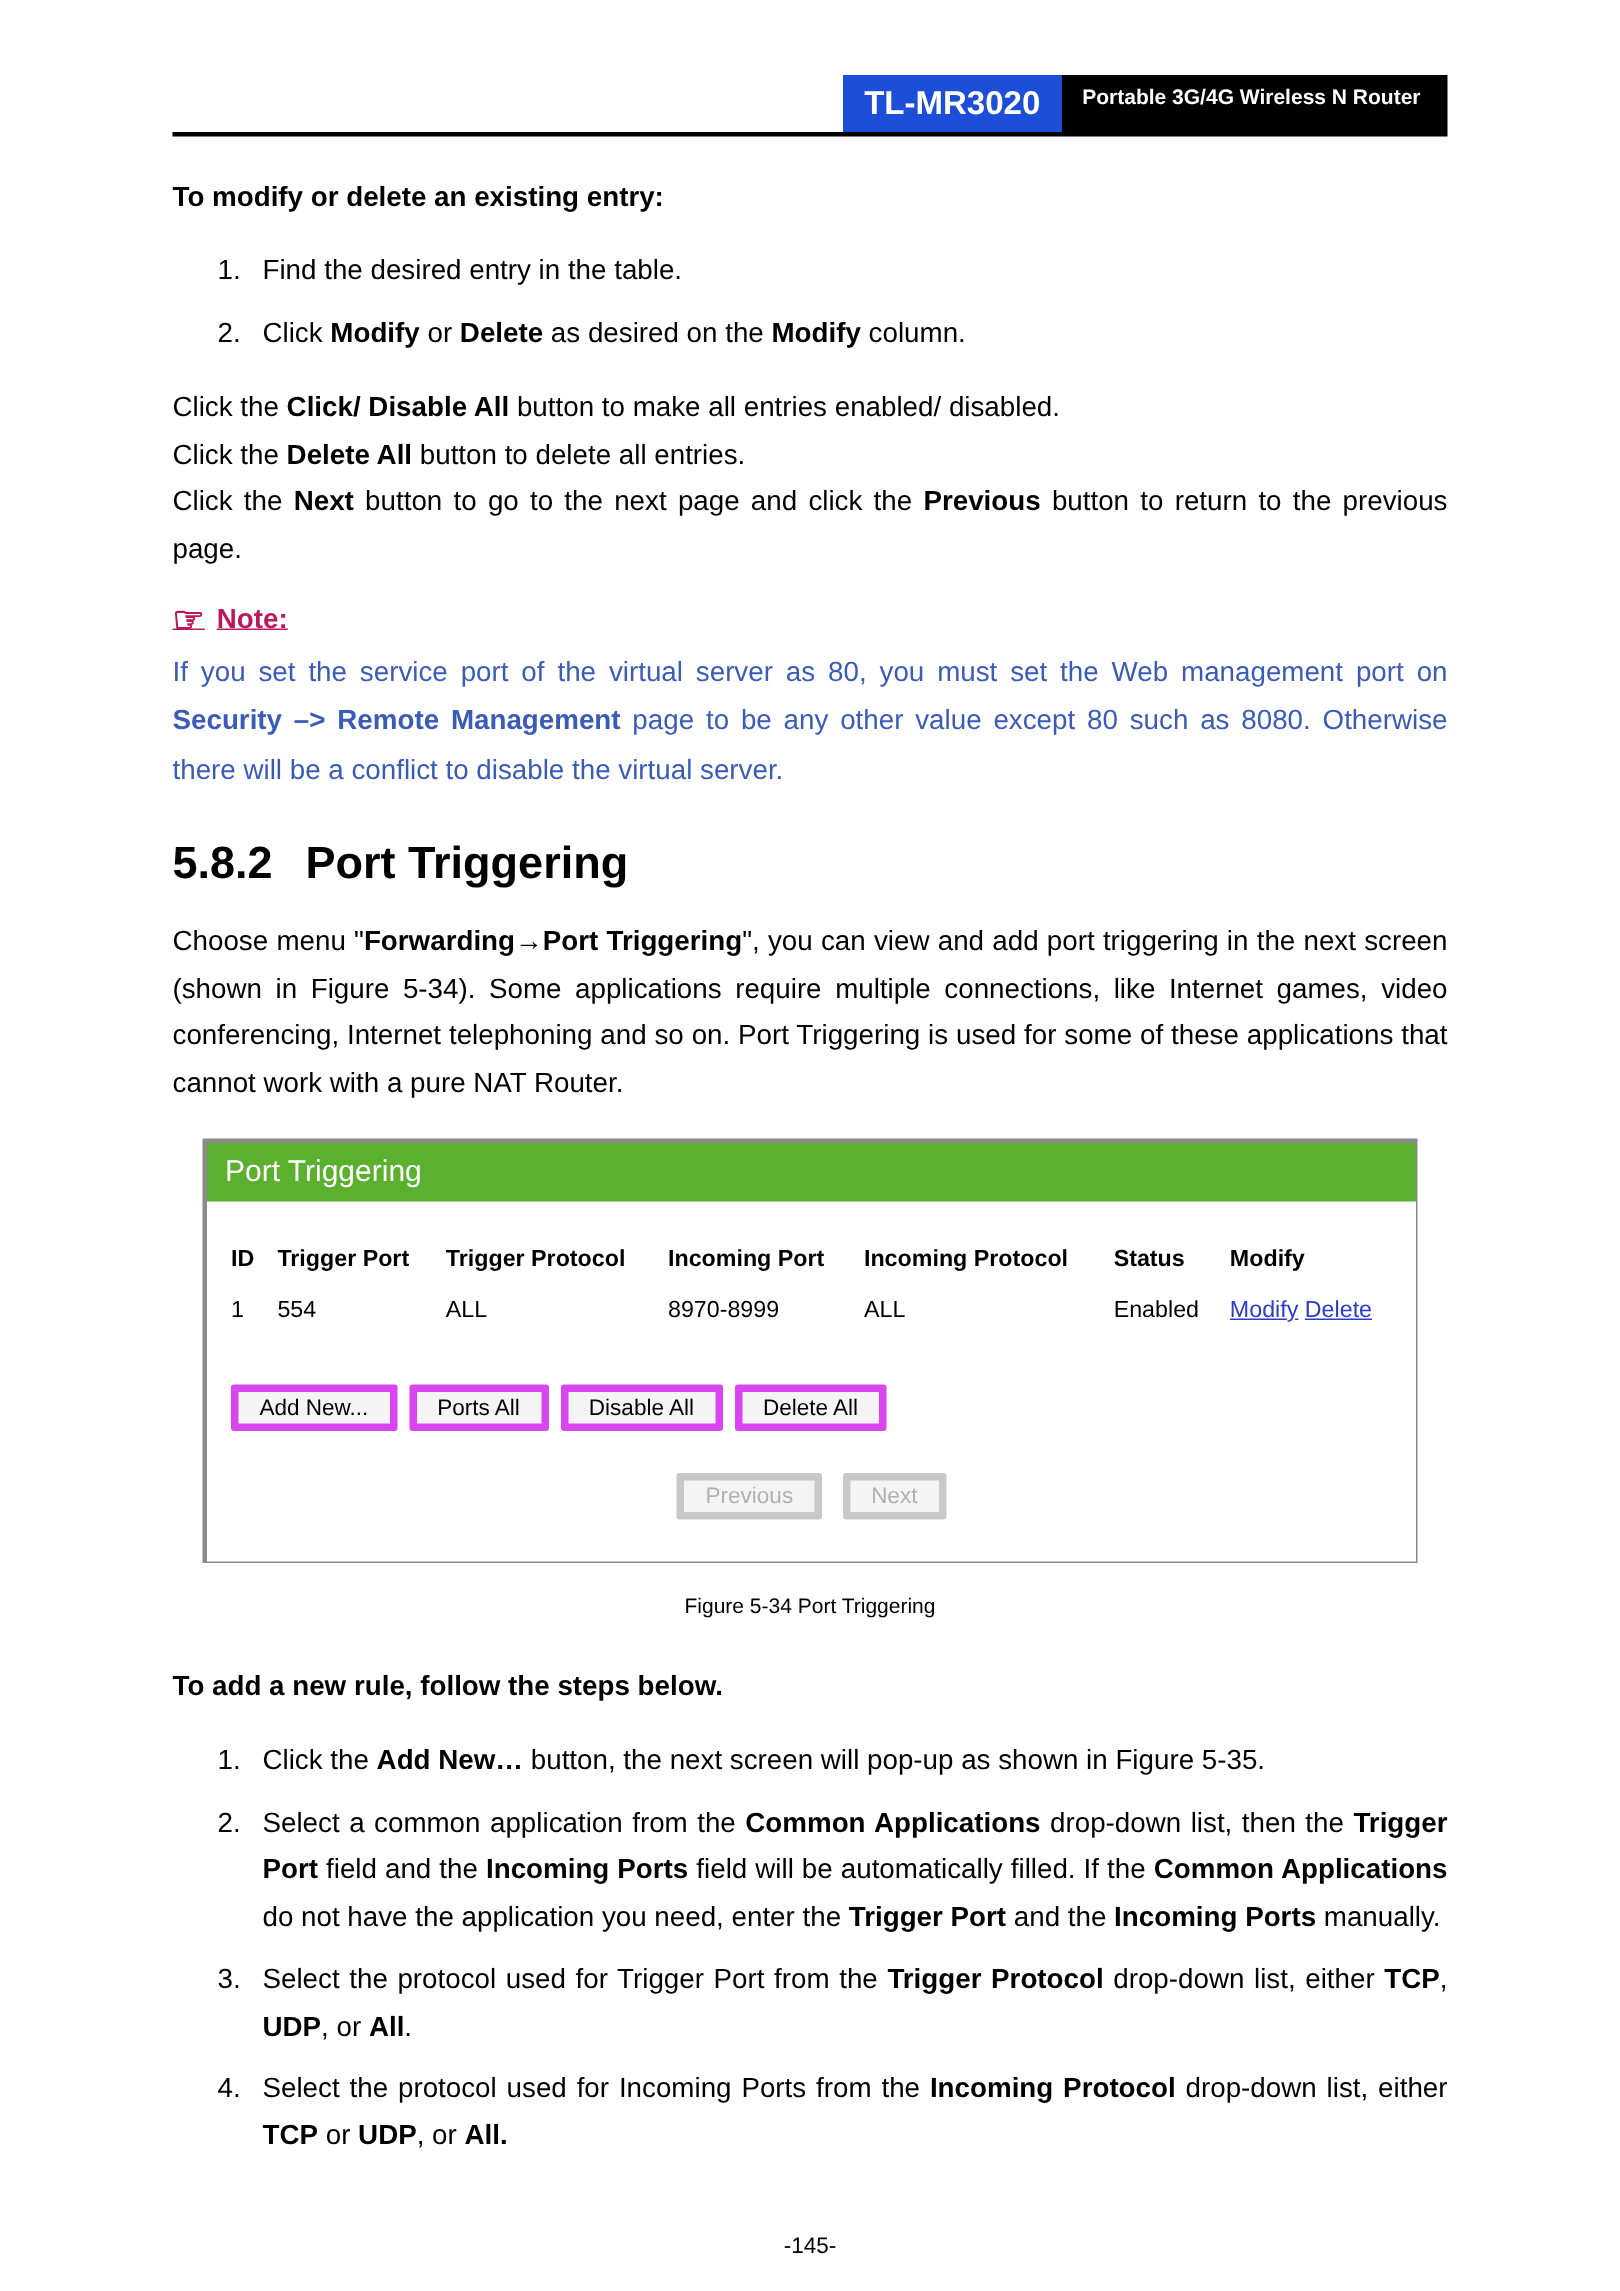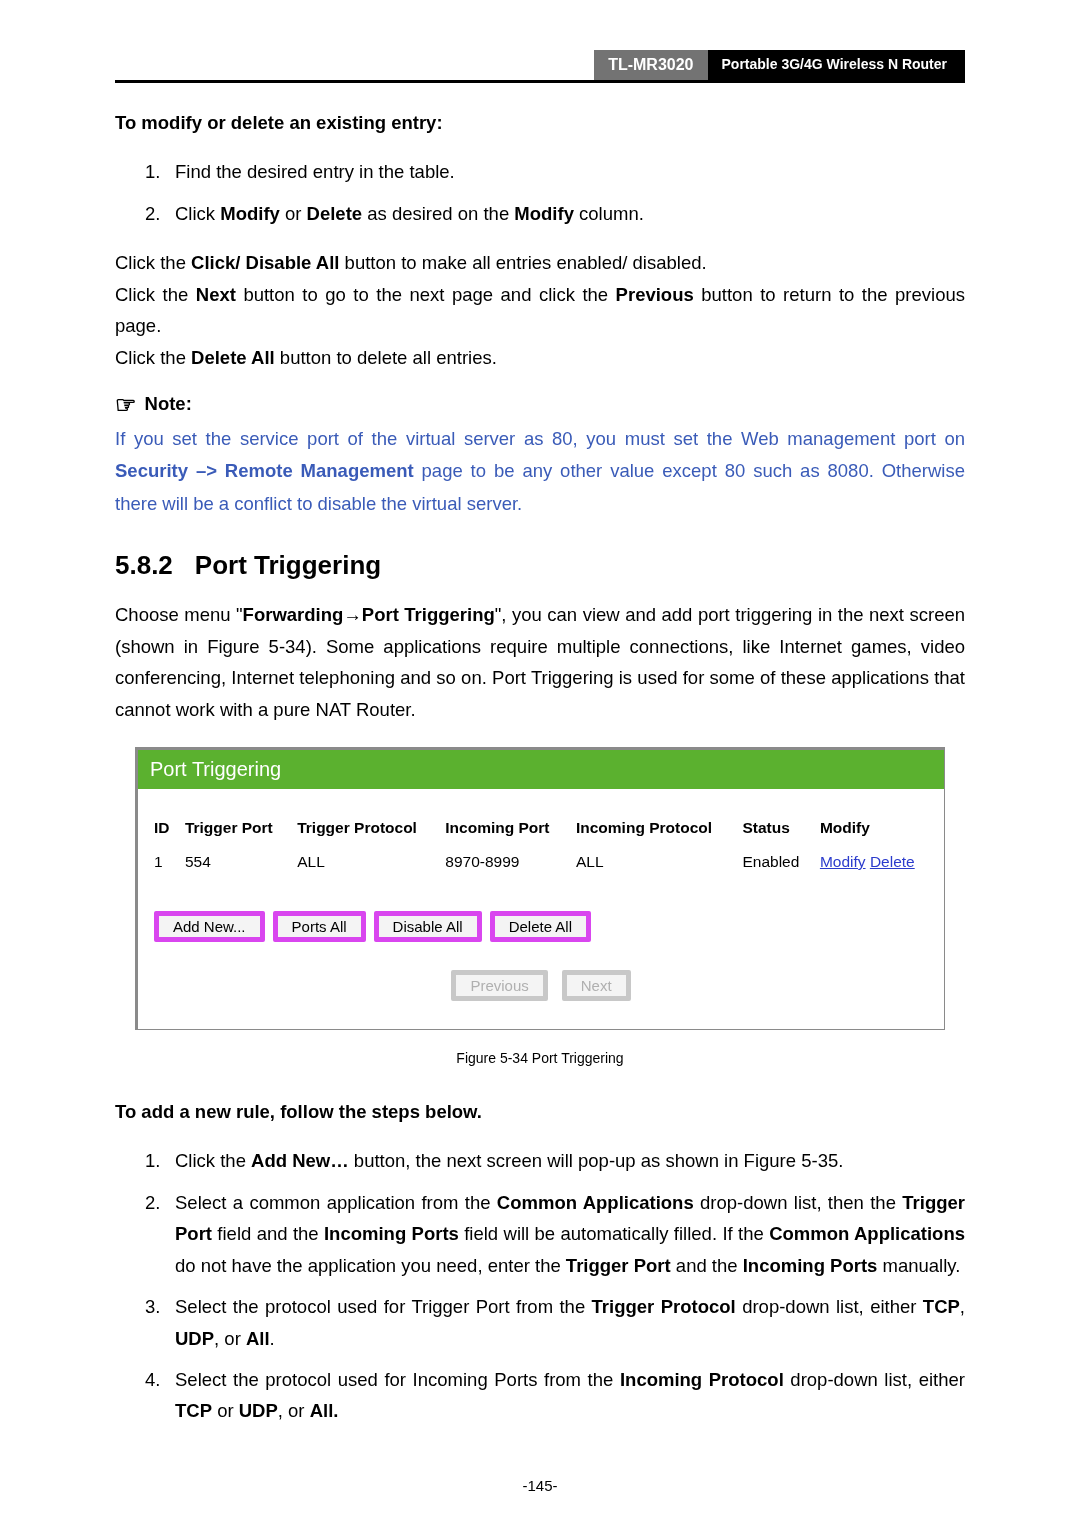--- a/index.html
+++ b/index.html
@@ -12,25 +12,25 @@
   }
   .page {
     padding: 50px 115px 40px 115px;
   }
   .header-bar {
     display: flex;
     border-bottom: 3px solid #000;
     margin-bottom: 24px;
   }
   .header-model {
-    background: #737373;
+    background: #1d4ed8;
     color: #fff;
     font-weight: bold;
     padding: 6px 14px;
-    font-size: 16px;
+    font-size: 22px;
     margin-left: auto;
   }
   .header-title {
     background: #000;
     color: #fff;
     font-weight: bold;
     padding: 6px 18px 6px 14px;
     font-size: 14px;
   }
   .body-text {
@@ -50,40 +50,41 @@
     text-align: justify;
   }
   .li-num {
     width: 30px;
     flex-shrink: 0;
   }
   .li-body {
     flex: 1;
   }
   .note-head {
-    color: #000000;
+    color: #be185d;
     font-size: 18.5px;
     font-weight: bold;
     margin-top: 18px;
     margin-bottom: 4px;
+    text-decoration: underline;
   }
   .note-hand {
     font-size: 24px;
     vertical-align: middle;
     margin-right: 8px;
   }
   .note-body {
     color: #3a5bb8;
     font-size: 18.5px;
     line-height: 1.75;
     text-align: justify;
   }
   .sec-head {
     font-weight: bold;
-    font-size: 26px;
+    font-size: 30px;
     margin-top: 30px;
     margin-bottom: 18px;
   }
   .sec-num { margin-right: 22px; }
   .fig-wrapper {
     margin: 22px 20px 10px 20px;
   }
   .fig-outer {
     border: 3px solid #8a8a8a;
     border-right-width: 1px;
@@ -178,25 +179,25 @@
       <span class="li-num">2.</span>
       <span class="li-body">
         <span>Click </span><span class="bold">Modify</span><span> or </span><span class="bold">Delete</span><span> as desired on the </span><span class="bold">Modify</span><span> column.</span>
       </span>
     </div>
   </div>
 
   <div class="body-text">
     <span>Click the </span><span class="bold">Click/ Disable All</span><span> button to make all entries enabled/ disabled.</span>
   </div>
+  <div class="body-text">
+    <span>Click the </span><span class="bold">Delete All</span><span> button to delete all entries.</span>
+  </div>
   <div class="body-text justify">
     <span>Click the </span><span class="bold">Next</span><span> button to go to the next page and click the </span><span class="bold">Previous</span><span> button to return to the previous page.</span>
-  </div>
-  <div class="body-text">
-    <span>Click the </span><span class="bold">Delete All</span><span> button to delete all entries.</span>
   </div>
 
   <div class="note-head">
     <span class="note-hand">☞</span><span>Note:</span>
   </div>
   <div class="note-body">
     <span>If you set the service port of the virtual server as 80, you must set the Web management port on </span><span class="bold">Security –&gt; Remote Management</span><span> page to be any other value except 80 such as 8080. Otherwise there will be a conflict to disable the virtual server.</span>
   </div>
 
   <div class="sec-head">

